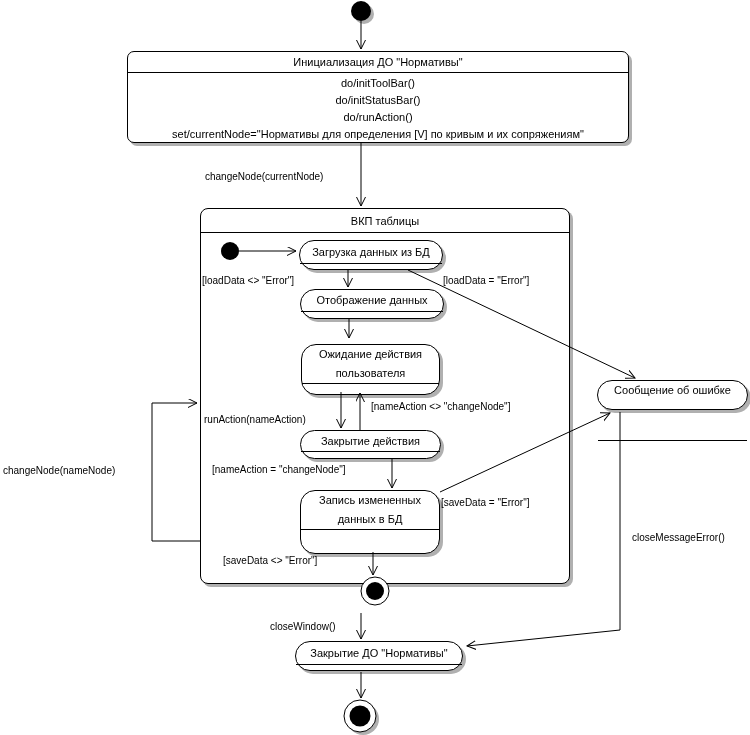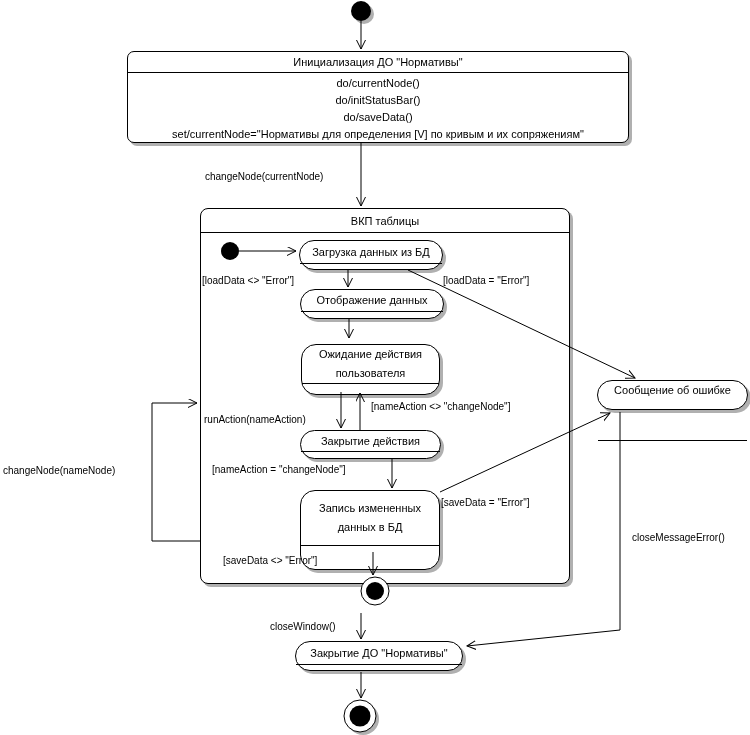--- a/index.html
+++ b/index.html
@@ -41,23 +41,23 @@
   svg.wires { position:absolute; left:0; top:0; pointer-events:none; }
 </style>
 </head>
 <body>
 
 <div class="canvas">
 
   <div class="initbox" style="left:127px; top:51px; width:502px; height:92px;">
     <div class="title">Инициализация ДО "Нормативы"</div>
     <div class="actions">
-      <div class="action">do/currentNode()</div>
+      <div class="action">do/initToolBar()</div>
       <div class="action">do/initStatusBar()</div>
-      <div class="action">do/saveData()</div>
+      <div class="action">do/runAction()</div>
       <div class="action">set/currentNode="Нормативы для определения [V] по кривым и их сопряжениям"</div>
     </div>
   </div>
 
   <div class="composite" style="left:200px; top:208px; width:370px; height:376px;">
     <div class="title">ВКП таблицы</div>
   </div>
 
   <div class="state" style="left:299px; top:240px; width:144px; height:30px;">
     <div class="name">Загрузка данных из БД</div>
@@ -72,21 +72,21 @@
   <div class="state" style="left:301px; top:344px; width:139px; height:51px;">
     <div class="name">Ожидание действия пользователя</div>
     <div class="strip" style="height:11px;"></div>
   </div>
 
   <div class="state" style="left:300px; top:430px; width:141px; height:29px;">
     <div class="name">Закрытие действия</div>
     <div class="strip" style="height:6px;"></div>
   </div>
 
-  <div class="state" style="left:300px; top:490px; width:140px; height:80px;">
+  <div class="state" style="left:300px; top:490px; width:140px; height:64px;">
     <div class="name">Запись измененных данных в БД</div>
     <div class="strip" style="height:23px;"></div>
   </div>
 
   <div class="state" style="left:597px; top:380px; width:151px; height:30px;gap:40px;">
     <div class="name">Сообщение об ошибке</div>
     <div class="strip" style="height:6px;"></div>
   </div>
 
   <div class="state" style="left:295px; top:641px; width:168px; height:30px;">

